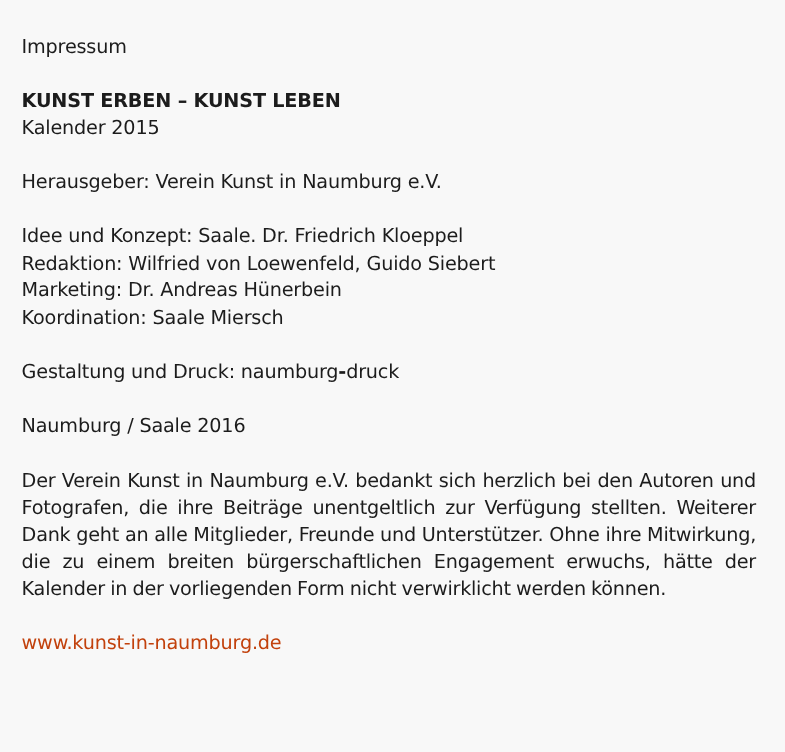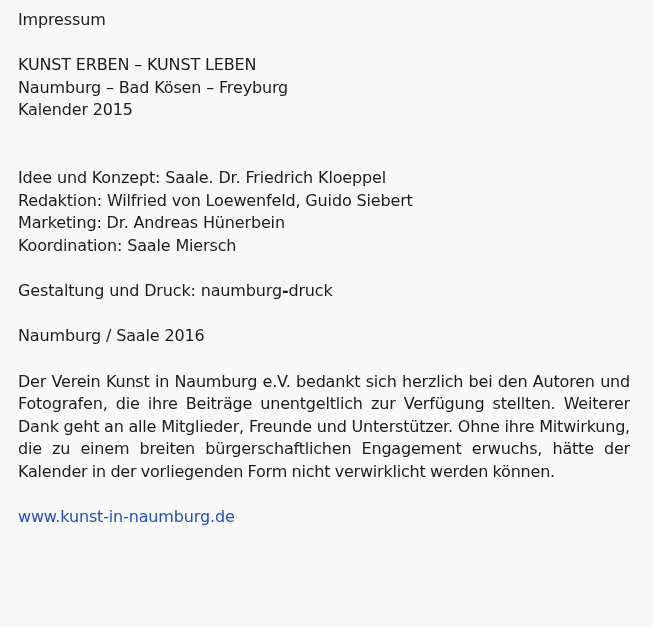--- a/index.html
+++ b/index.html
@@ -14,60 +14,61 @@
       font-family: "DejaVu Sans", "Liberation Sans", sans-serif;
       color: #1c1c1c;
       font-size: 16px;
       line-height: 22.6px;
     }
     .page {
       position: relative;
       padding: 9px 24px 0 18px;
       box-sizing: border-box;
       width: 654px;
+      margin-top: 19px;
     }
     .line {
       display: block;
       white-space: nowrap;
       letter-spacing: -0.15px;
     }
     .gap {
       display: block;
       height: 22.6px;
     }
     .bold {
-      font-weight: normal;
+      font-weight: bold;
     }
     .hy {
       font-weight: bold;
     }
     .para {
       display: block;
       text-align: justify;
       width: 612px;
       letter-spacing: -0.2px;
       word-spacing: -0.5px;
     }
     a.link {
-      color: #1d4ed8;
+      color: #c2410c;
       text-decoration: none;
     }
   </style>
 </head>
 <body>
 
 <div class="page">
   <span class="line">Impressum</span>
   <span class="gap"></span>
 
   <span class="line bold">KUNST ERBEN – KUNST LEBEN</span>
-  <span class="line">Naumburg – Bad Kösen – Freyburg</span>
   <span class="line">Kalender 2015</span>
   <span class="gap"></span>
 
+  <span class="line">Herausgeber: Verein Kunst in Naumburg e.V.</span>
   <span class="gap"></span>
 
   <div>
     <span class="line">Idee und Konzept: Saale. Dr. Friedrich Kloeppel</span>
     <span class="line">Redaktion: Wilfried von Loewenfeld, Guido Siebert</span>
     <span class="line">Marketing: Dr. Andreas Hünerbein</span>
     <span class="line">Koordination: Saale Miersch</span>
   </div>
   <span class="gap"></span>
 

